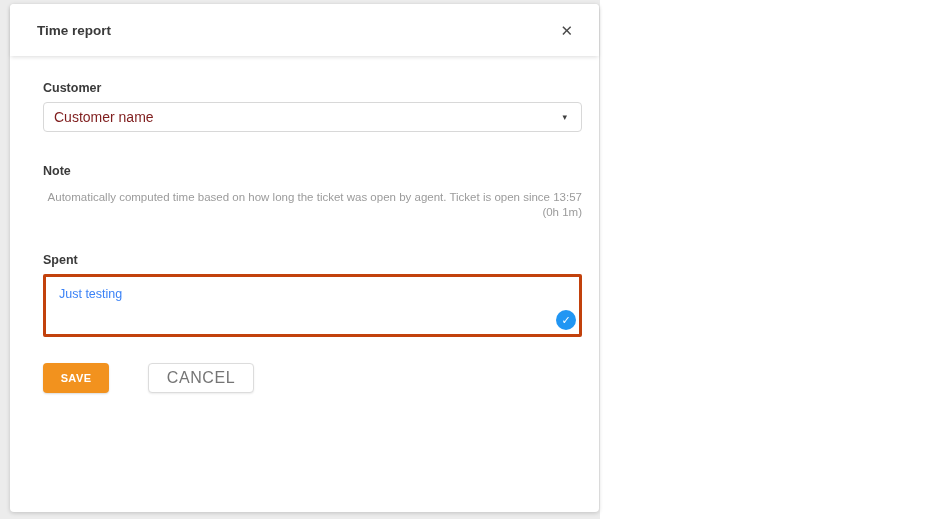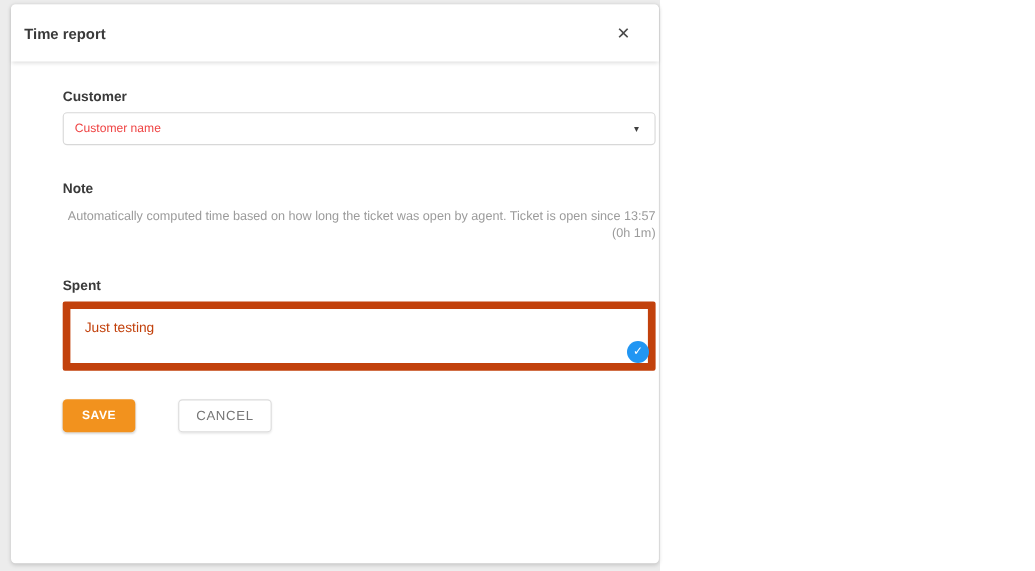--- a/index.html
+++ b/index.html
@@ -27,21 +27,21 @@
     width: 589px; height: 508px;
     background: #ffffff;
     border-radius: 4px;
     box-shadow: 0 1px 4px rgba(0,0,0,0.18);
   }
   .modal-header {
     position: relative;
     height: 52px;
     display: flex;
     align-items: center;
-    padding: 0 22px 0 12px;
+    padding: 0 22px 0 27px;
     box-shadow: 0 2px 4px -1px rgba(0,0,0,0.14);
     border-radius: 4px 4px 0 0;
     background: #ffffff;
     z-index: 2;
   }
   .modal-title {
     font-size: 13.5px;
     font-weight: 700;
     color: #3a3a3a;
   }
@@ -50,43 +50,42 @@
     background: none;
     border: none;
     font-size: 15px;
     line-height: 1;
     color: #4a4a4a;
     cursor: pointer;
     padding: 4px;
     font-family: "Liberation Sans", sans-serif;
   }
   .modal-body {
-    padding: 25px 27px 0 19px;
-    margin-left: 28px;
+    padding: 25px 27px 0 33px;
   }
   .field-label {
     font-size: 12.5px;
     font-weight: 700;
     color: #3a3a3a;
     display: block;
   }
   
   .customer-block .field-label { margin-bottom: 7px; }
   .select-box {
     width: 539px;
     height: 30px;
     border: 1px solid #d8d8d8;
     border-radius: 4px;
     background: #ffffff;
     display: flex;
     align-items: center;
     padding: 0 14px 0 10px;
     cursor: pointer;
   }
-  .select-value { font-size: 11px; color: #ef4444; }
+  .select-value { font-size: 14px; color: #7f1d1d; }
   .select-arrow {
     margin-left: auto;
     font-size: 9px;
     color: #3f3f3f;
   }
   
   .spent-block { margin-top: 32px; }
   .spent-value {
     font-size: 12.5px;
     font-weight: 700;
@@ -133,25 +132,25 @@
     color: #6b6b6b;
     padding-bottom: 9px;
   }
   
   .note-block { margin-top: 33px; }
   .note-block .field-label { margin-bottom: 7px; }
   .textarea-wrap { position: relative; width: 539px; }
   .note-textarea {
     width: 539px;
     height: 63px;
-    border: 7px solid #c2410c;
+    border: 3px solid #c2410c;
     border-radius: 2px;
     padding: 10px 30px 8px 13px;
     font-size: 12.5px;
-    color: #c2410c;
+    color: #3b82f6;
     font-family: "Liberation Sans", sans-serif;
     resize: none;
     outline: none;
     display: block;
     background: #ffffff;
   }
   .check-badge {
     position: absolute;
     right: 6px;
     bottom: 7px;
@@ -181,27 +180,27 @@
     color: #ffffff;
     font-size: 11px;
     font-weight: 700;
     letter-spacing: 0.4px;
     cursor: pointer;
     box-shadow: 0 1px 2px rgba(0,0,0,0.15);
     font-family: "Liberation Sans", sans-serif;
   }
   .cancel-btn {
     margin-left: 9px;
-    width: 85px;
+    width: 106px;
     height: 30px;
     background: #ffffff;
     border: 1px solid #dcdcdc;
     border-radius: 4px;
     color: #757575;
-    font-size: 12px;
+    font-size: 16px;
     font-weight: 400;
     letter-spacing: 0.6px;
     cursor: pointer;
     box-shadow: 0 1px 2px rgba(0,0,0,0.08);
     font-family: "Liberation Sans", sans-serif;
   }
 </style>
 </head>
 <body>
 

